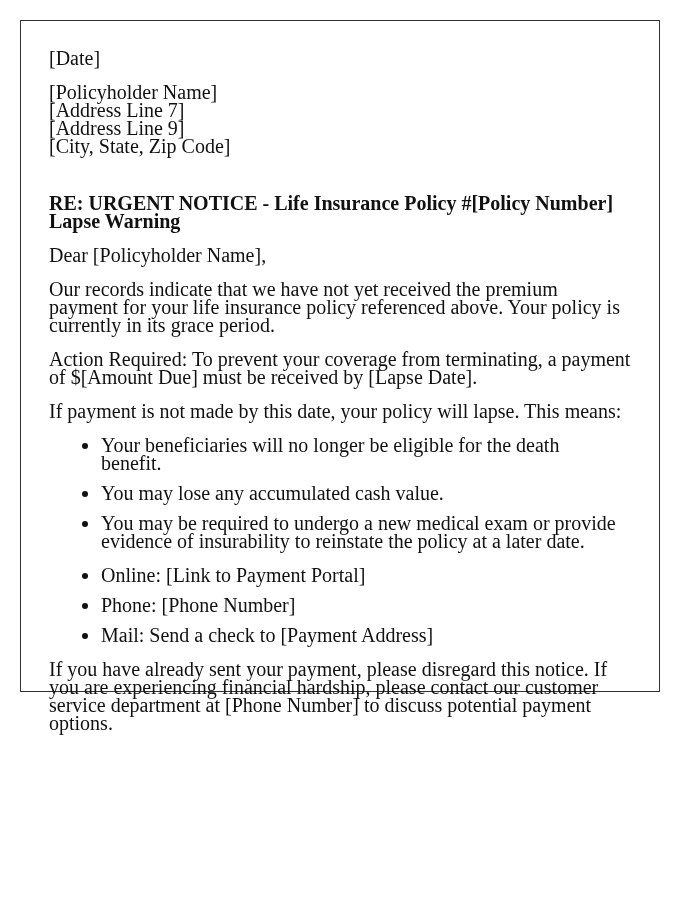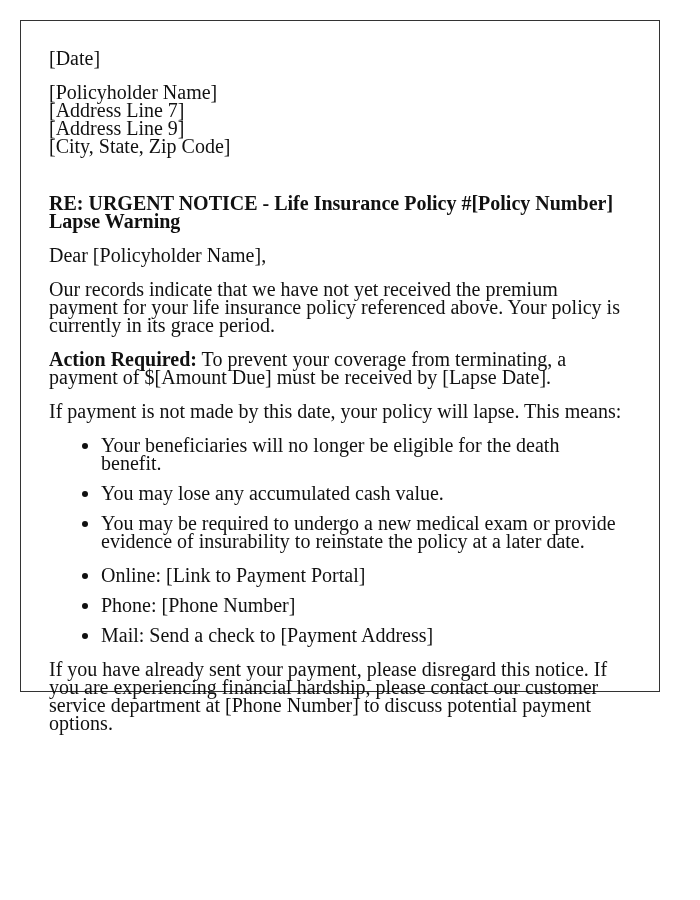--- a/index.html
+++ b/index.html
@@ -8,21 +8,21 @@
       position: absolute; left: 20px; top: 20px;
       width: 640px; height: 672px;
       border: 1px solid #333;
       box-sizing: border-box;
       padding: 28px 28px 0 28px;
       font-size: 20px; line-height: 18px;
     }
     p { margin: 0 0 16px 0; }
     .block { margin: 0 0 16px 0; }
     .line { display: block; }
-    strong { font-weight: bold; }
+    strong { font-weight: normal; }
     ul { margin: 0 0 16px 0; padding-left: 40px; }
     li { margin: 12px; }
     .subject { font-weight: bold; margin-top: 39px; }
   </style>
 </head>
 <body>
 
 <div class="page">
   <p>[Date]</p>
 

